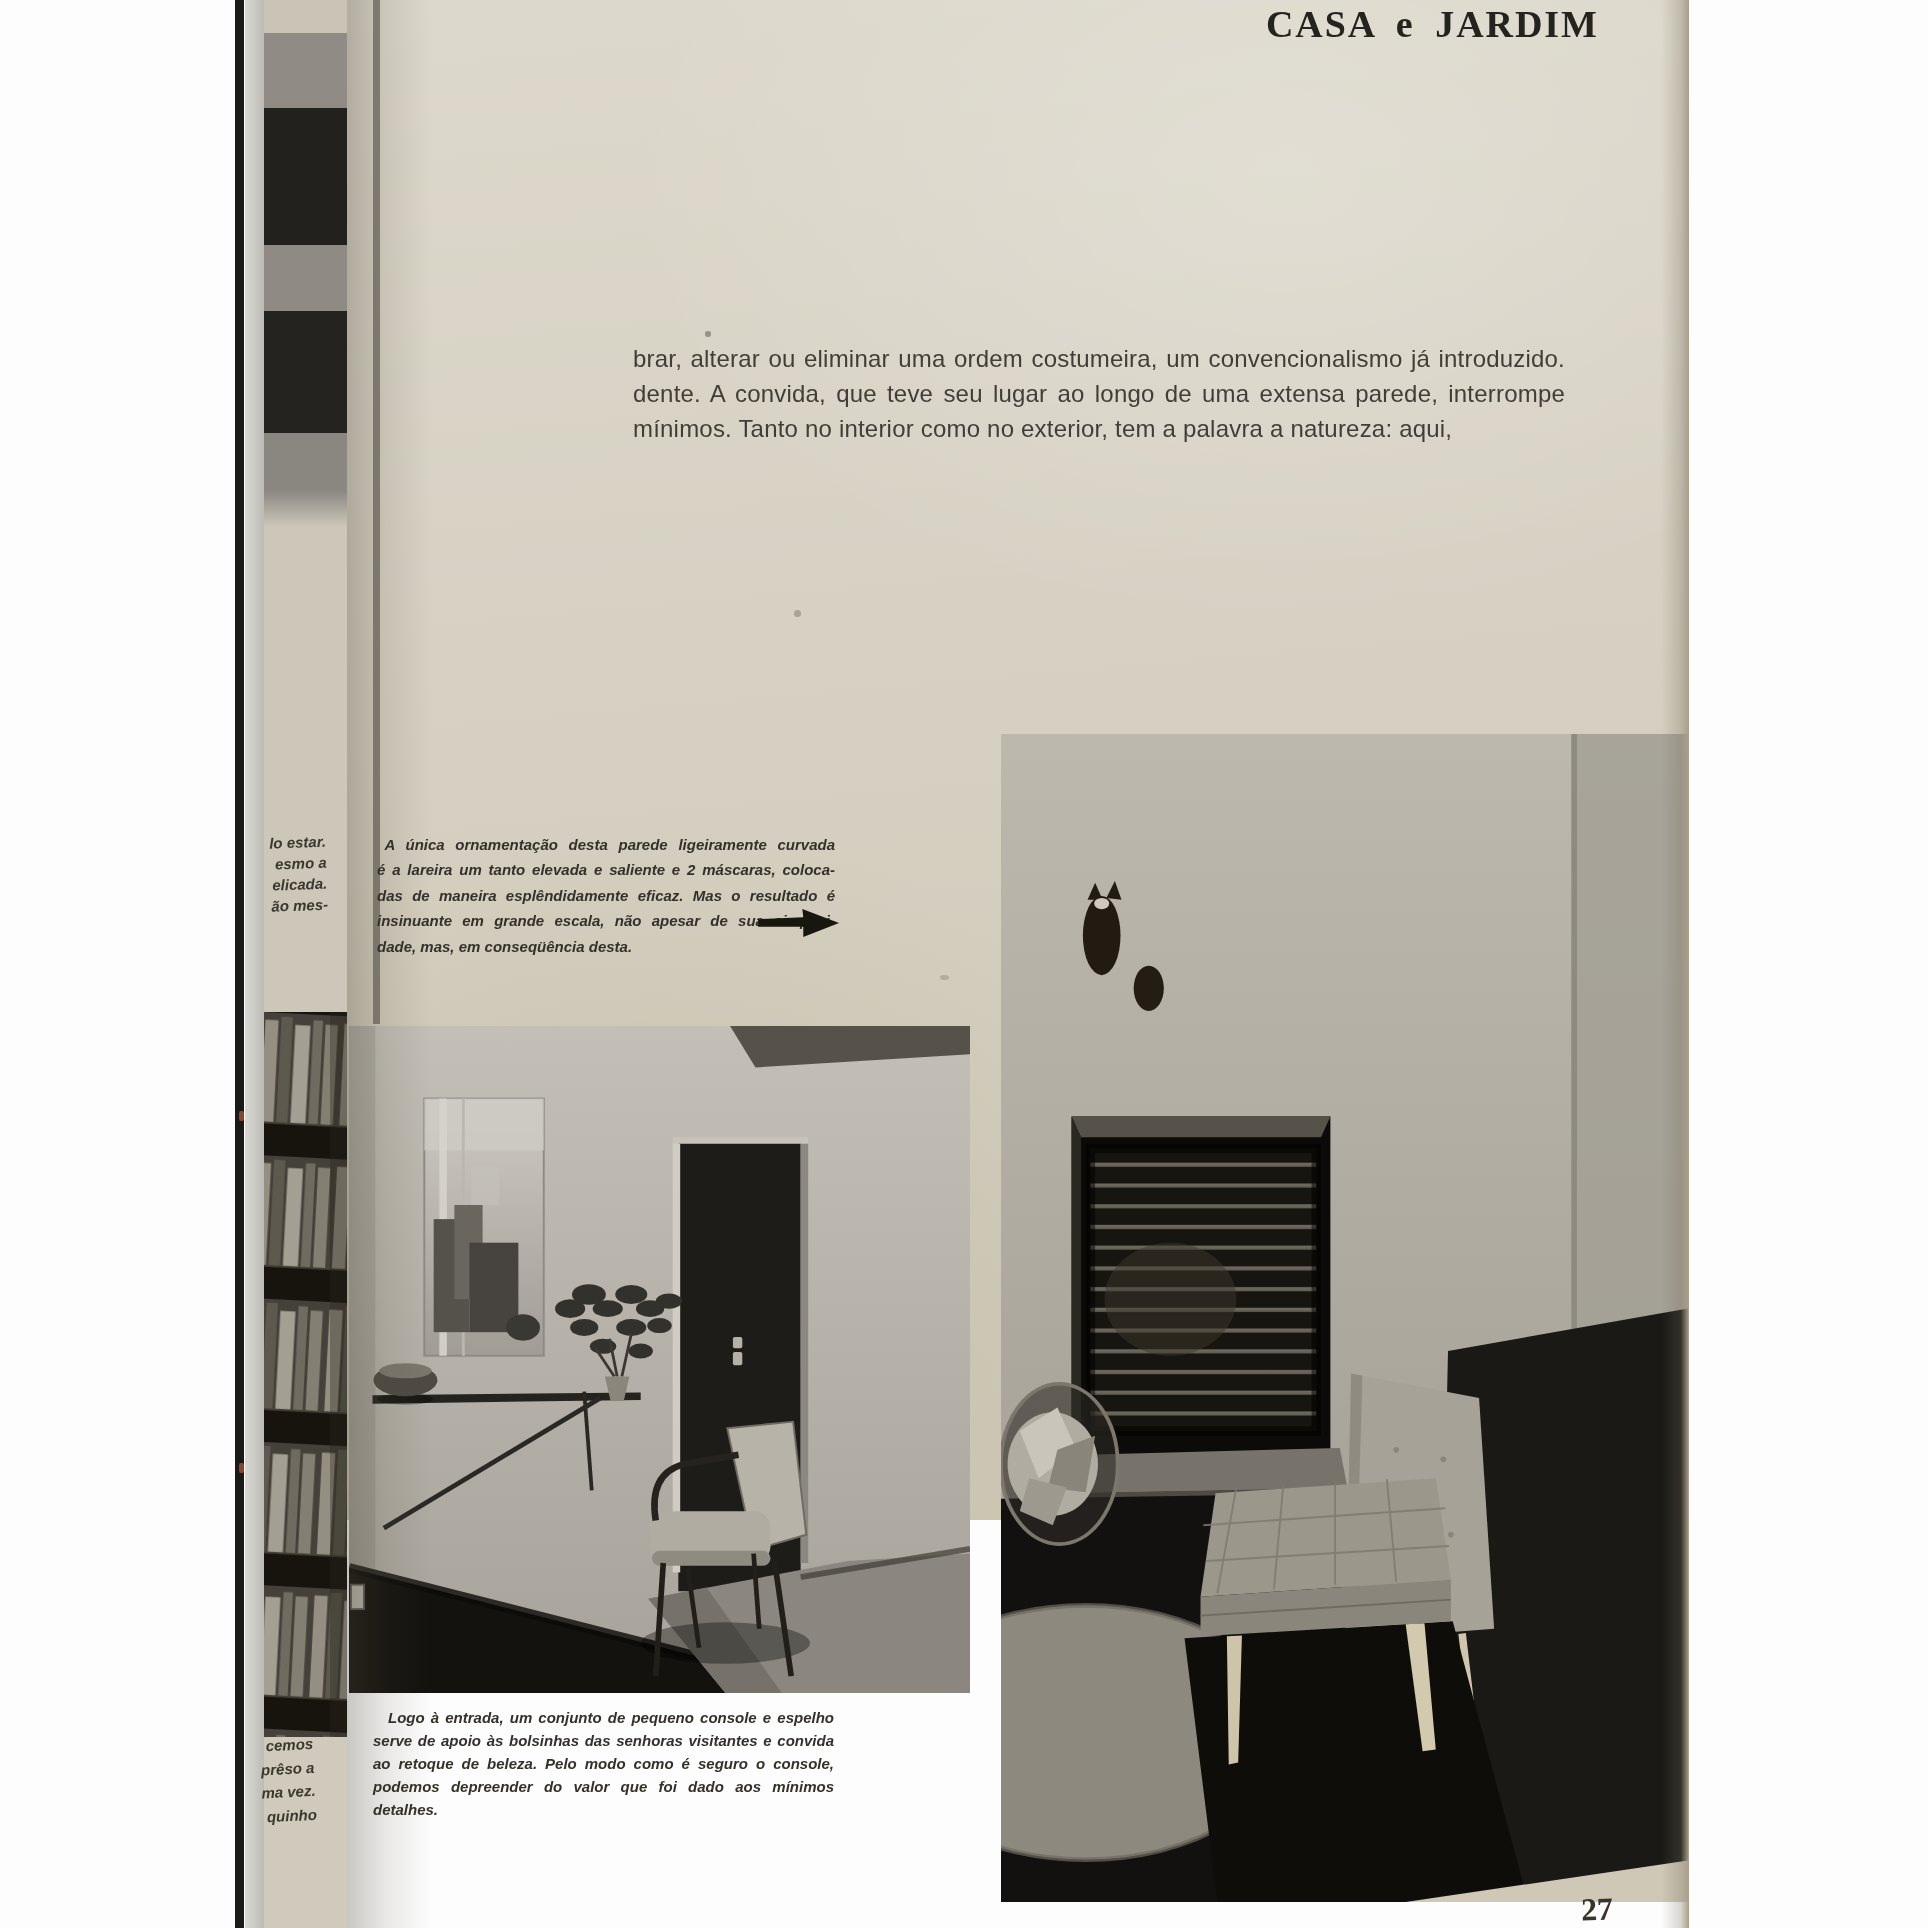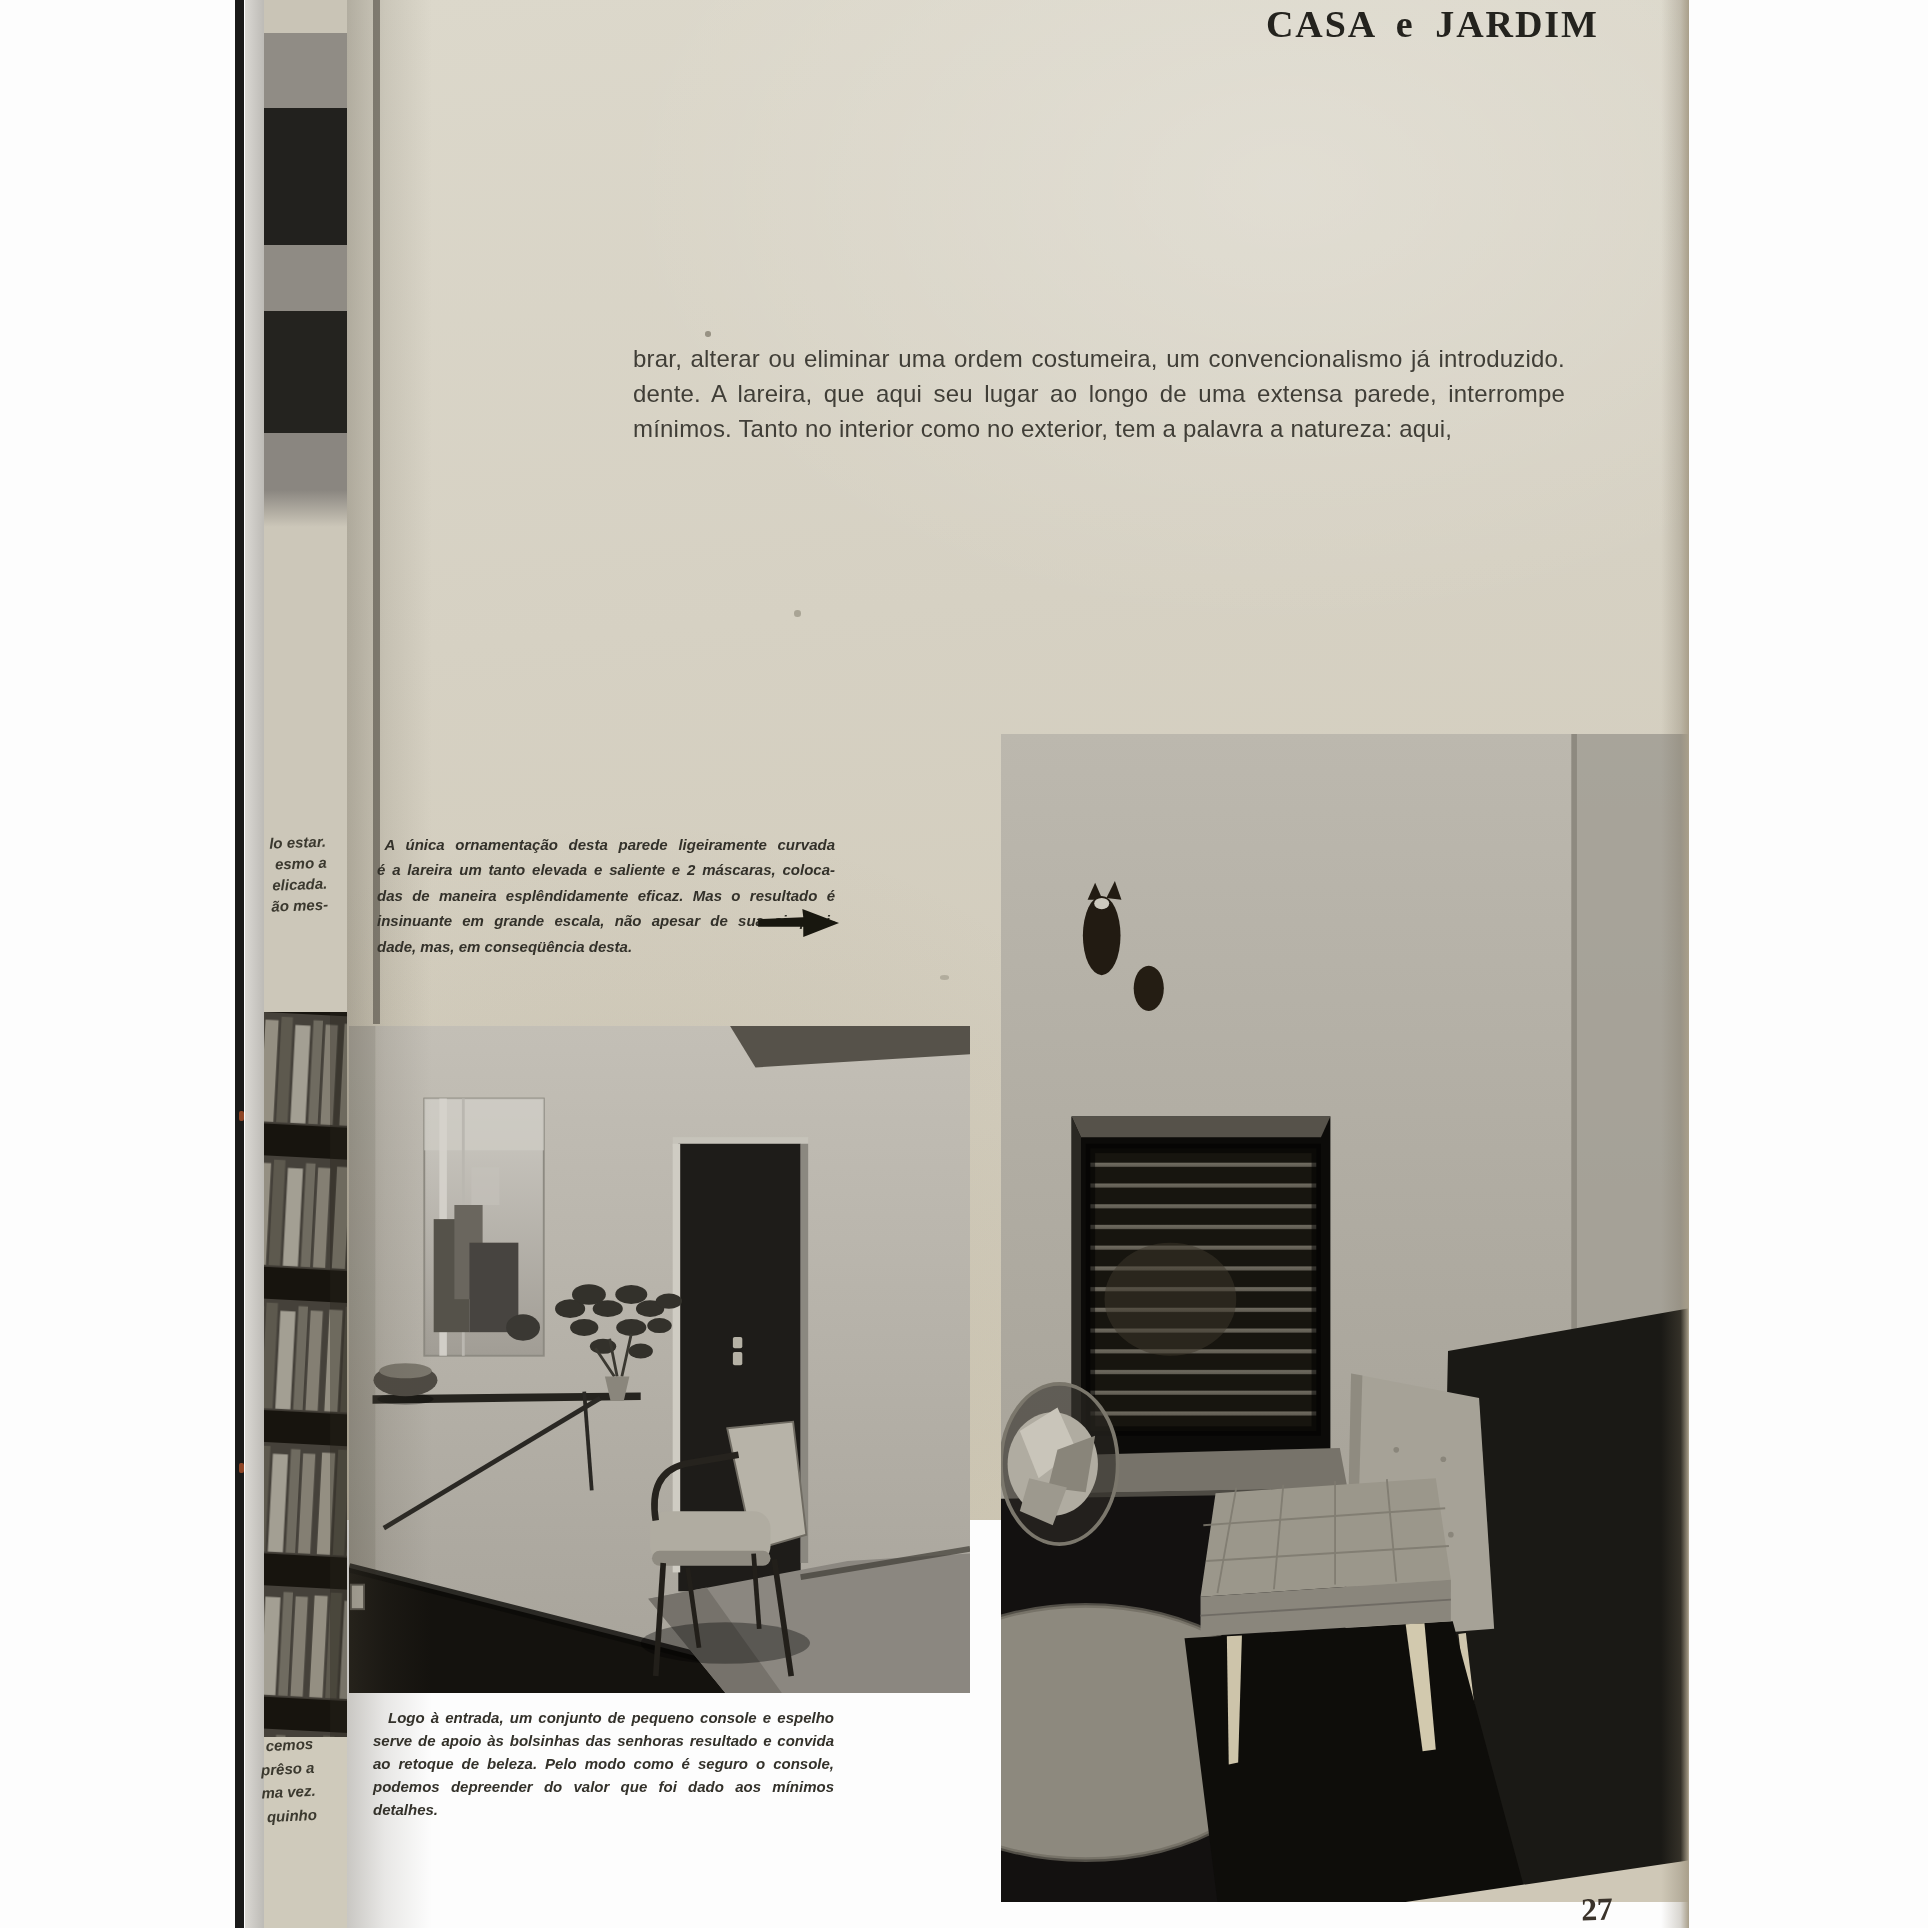--- a/index.html
+++ b/index.html
@@ -282,38 +282,38 @@
     </svg>
 
     <div class="gutter"></div>
     <div class="gutter-line"></div>
     <div class="page-edge-right"></div>
 
     <div class="masthead">CASA e JARDIM</div>
 
     <div class="article">
       <div class="pline">brar, alterar ou eliminar uma ordem costumeira, um convencionalismo já introduzido.</div>
-      <div class="pline">dente. A lareira, que aqui seu lugar ao longo de uma extensa parede, interrompe</div>
+      <div class="pline">dente. A convida, que teve seu lugar ao longo de uma extensa parede, interrompe</div>
       <div class="pline last">mínimos. Tanto no interior como no exterior, tem a palavra a natureza: aqui,</div>
     </div>
 
     <div class="cap" id="cap1">
       <div class="cline">A única ornamentação desta parede ligeiramente curvada</div>
       <div class="cline">é a lareira um tanto elevada e saliente e 2 máscaras, coloca-</div>
       <div class="cline">das de maneira esplêndidamente eficaz. Mas o resultado é</div>
       <div class="cline">insinuante em grande escala, não apesar de sua simplici-</div>
       <div class="cline last">dade, mas, em conseqüência desta.</div>
       <svg class="arrow" width="83" height="32" viewBox="0 0 88 34">
         <polygon points="0,13 48,11 47,2 86,17 48,32 48,21 0,21" fill="#18170f"></polygon>
       </svg>
     </div>
 
     <div class="cap" id="cap2">
       <div class="cline">Logo à entrada, um conjunto de pequeno console e espelho</div>
-      <div class="cline">serve de apoio às bolsinhas das senhoras resultado e convida</div>
+      <div class="cline">serve de apoio às bolsinhas das senhoras visitantes e convida</div>
       <div class="cline">ao retoque de beleza. Pelo modo como é seguro o console,</div>
       <div class="cline">podemos depreender do valor que foi dado aos mínimos</div>
       <div class="cline last">detalhes.</div>
     </div>
 
     <div class="pageno">27</div>
 
     <div class="stain" id="stain1"></div>
     <div class="stain" id="stain2"></div>
     <div class="stain" id="stain3"></div>

